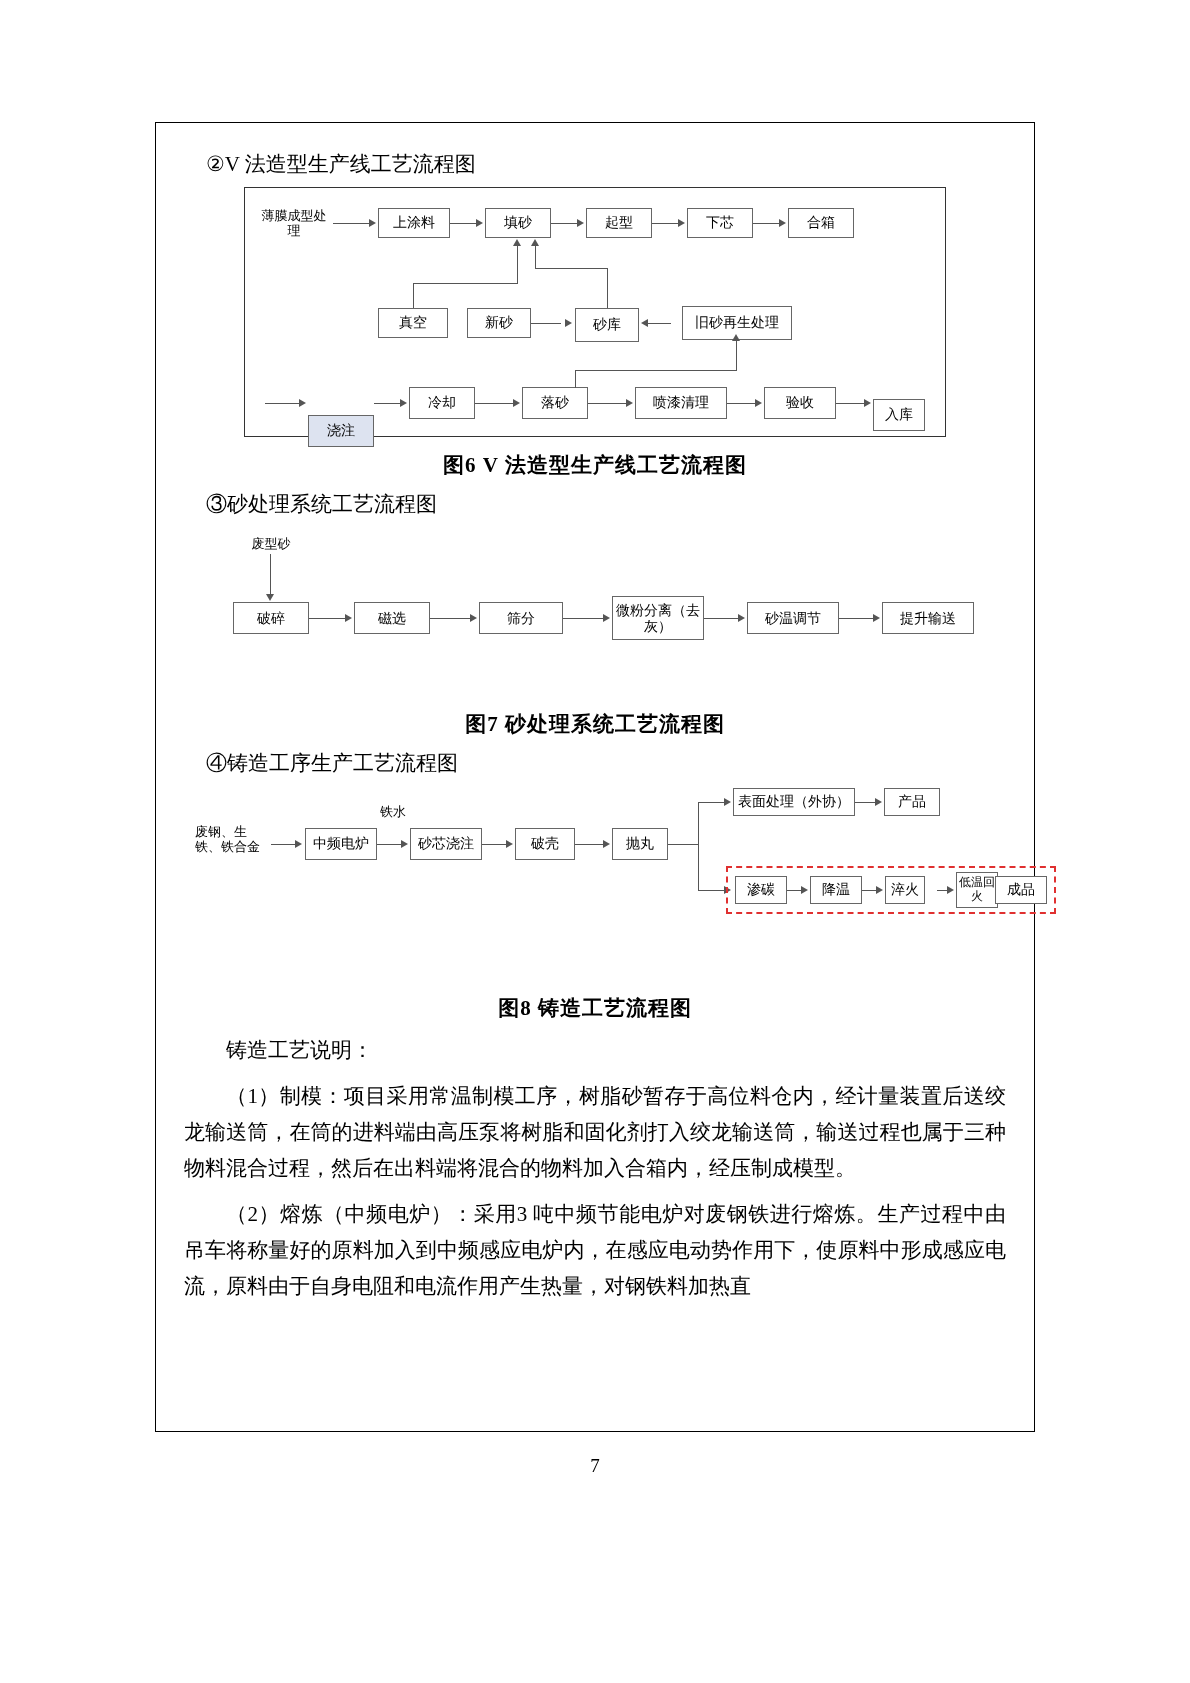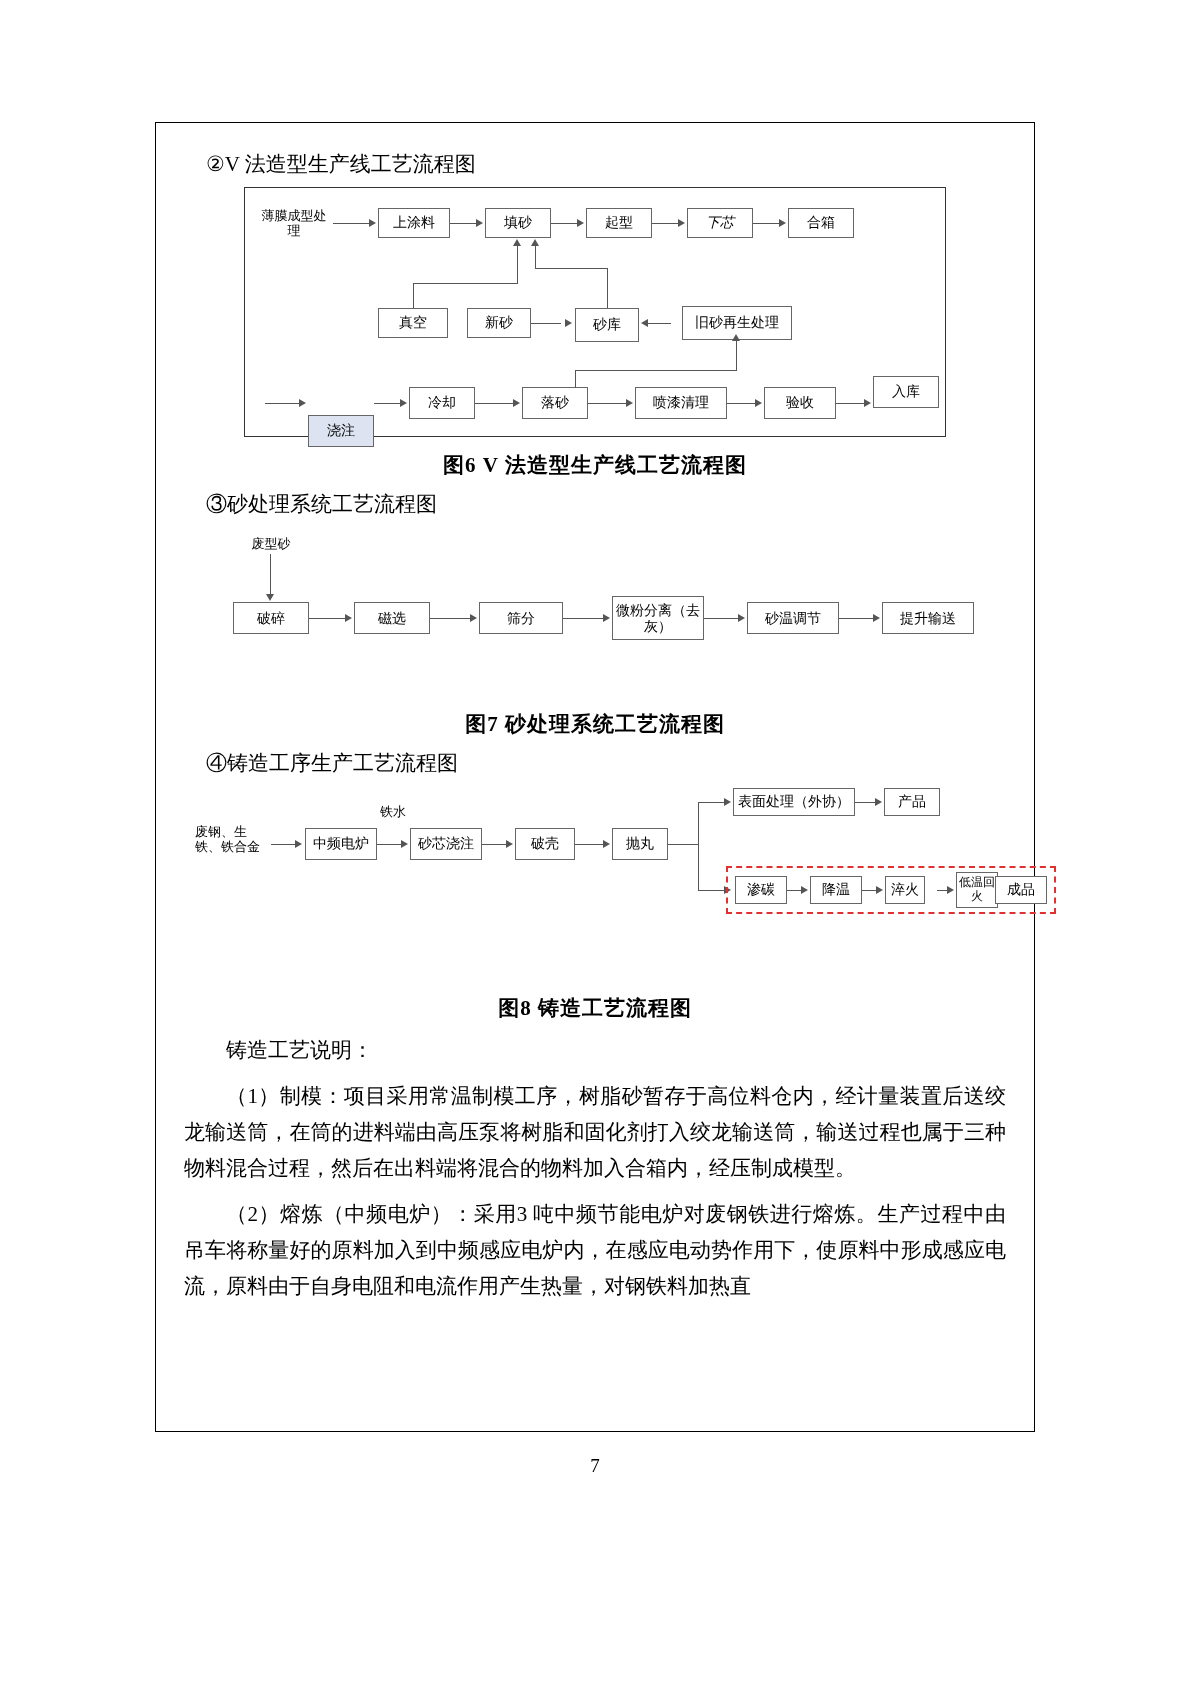--- a/index.html
+++ b/index.html
@@ -149,21 +149,21 @@
     <div class="arrow-r" style="left:124px; top:31px;"></div>
     <div class="bx" style="left:133px; top:20px; width:72px; height:30px;">上涂料</div>
     <div class="ln" style="left:205px; top:35px; width:28px; height:1px;"></div>
     <div class="arrow-r" style="left:231px; top:31px;"></div>
     <div class="bx" style="left:240px; top:20px; width:66px; height:30px;">填砂</div>
     <div class="ln" style="left:306px; top:35px; width:28px; height:1px;"></div>
     <div class="arrow-r" style="left:332px; top:31px;"></div>
     <div class="bx" style="left:341px; top:20px; width:66px; height:30px;text-align:right;">起型</div>
     <div class="ln" style="left:407px; top:35px; width:28px; height:1px;"></div>
     <div class="arrow-r" style="left:433px; top:31px;"></div>
-    <div class="bx" style="left:442px; top:20px; width:66px; height:30px;font-style:italic;">下芯</div>
+    <div class="bx" style="left:442px; top:20px; width:66px; height:30px;">下芯</div>
     <div class="ln" style="left:508px; top:35px; width:28px; height:1px;"></div>
     <div class="arrow-r" style="left:534px; top:31px;"></div>
     <div class="bx" style="left:543px; top:20px; width:66px; height:30px;">合箱</div>
 
     <div class="bx" style="left:133px; top:120px; width:70px; height:30px;">真空</div>
     <div class="bx" style="left:222px; top:120px; width:64px; height:30px;">新砂</div>
     <div class="bx" style="left:330px; top:120px; width:64px; height:34px;">砂库</div>
     <div class="bx" style="left:437px; top:118px; width:110px; height:34px;">旧砂再生处理</div>
 
     <div class="ln" style="left:286px; top:135px; width:30px; height:1px;"></div>
@@ -191,21 +191,21 @@
     <div class="arrow-r" style="left:268px; top:211px;"></div>
     <div class="bx" style="left:277px; top:199px; width:66px; height:32px;">落砂</div>
     <div class="ln" style="left:343px; top:215px; width:40px; height:1px;"></div>
     <div class="arrow-r" style="left:381px; top:211px;"></div>
     <div class="bx" style="left:390px; top:199px; width:92px; height:32px;">喷漆清理</div>
     <div class="ln" style="left:482px; top:215px; width:30px; height:1px;"></div>
     <div class="arrow-r" style="left:510px; top:211px;"></div>
     <div class="bx" style="left:519px; top:199px; width:72px; height:32px;">验收</div>
     <div class="ln" style="left:591px; top:215px; width:30px; height:1px;"></div>
     <div class="arrow-r" style="left:619px; top:211px;"></div>
-    <div class="bx" style="left:628px; top:188px; width:66px; height:32px;">入库</div>
+    <div class="bx" style="left:628px; top:211px; width:52px; height:32px;">入库</div>
 
     <div class="ln" style="left:330px; top:182px; width:1px; height:18px;"></div>
     <div class="ln" style="left:330px; top:182px; width:162px; height:1px;"></div>
     <div class="ln" style="left:491px; top:152px; width:1px; height:31px;"></div>
     <div class="arrow-u" style="left:487px; top:146px;"></div>
   </div>
 
   <div class="fig-cap">图6  V 法造型生产线工艺流程图</div>
 
   <div class="sec-head">③砂处理系统工艺流程图</div>

